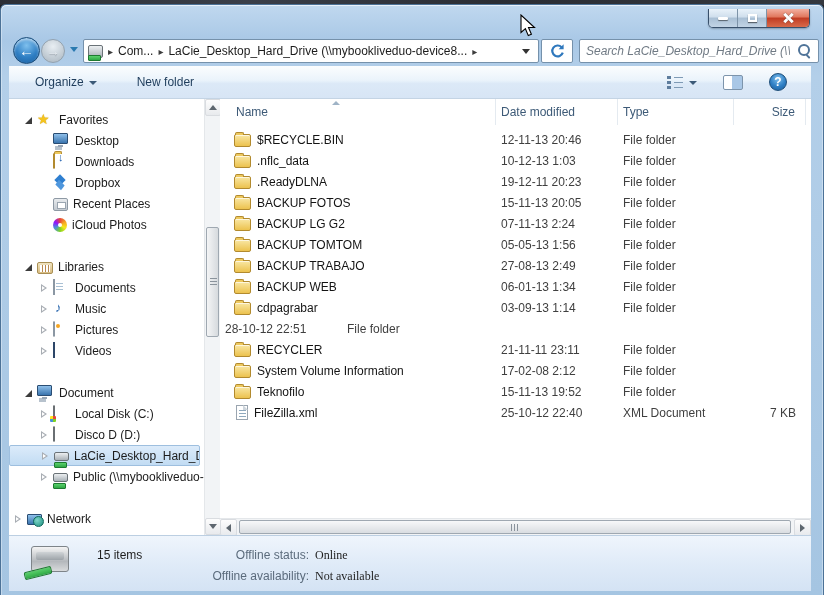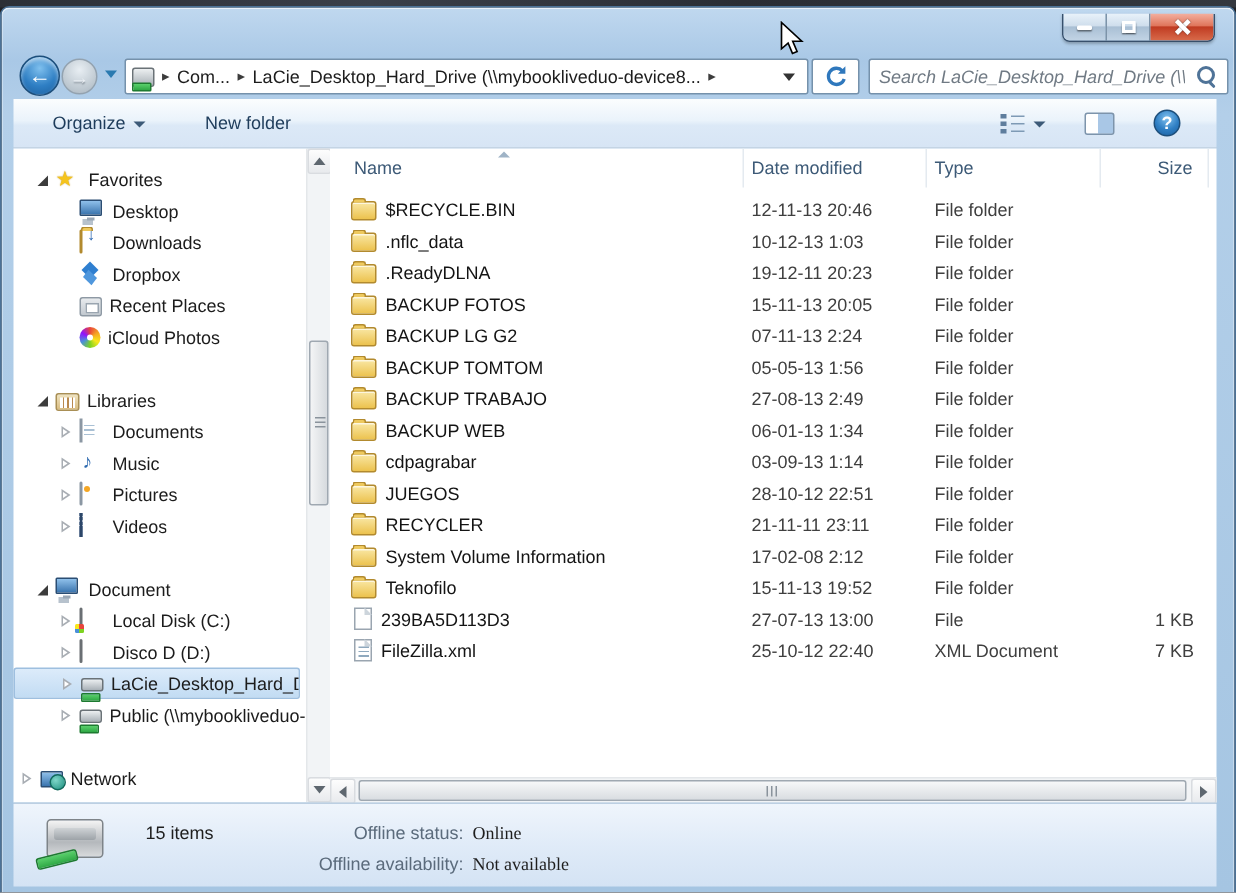--- a/index.html
+++ b/index.html
@@ -502,24 +502,20 @@
         <div class="row">
           <div class="c-name">
               <span class="fic i-folder"></span>
               <span class="fname">cdpagrabar</span>
             </div>
           <div class="c-date">03-09-13 1:14</div>
           <div class="c-type">File folder</div>
           <div class="c-size"></div>
         </div>
         <div class="row">
-          <div class="c-name">
-              <span class="fic i-folder"></span>
-              <span class="fname">JUEGOS</span>
-            </div>
           <div class="c-date">28-10-12 22:51</div>
           <div class="c-type">File folder</div>
           <div class="c-size"></div>
         </div>
         <div class="row">
           <div class="c-name">
               <span class="fic i-folder"></span>
               <span class="fname">RECYCLER</span>
             </div>
           <div class="c-date">21-11-11 23:11</div>
@@ -536,29 +532,20 @@
           <div class="c-size"></div>
         </div>
         <div class="row">
           <div class="c-name">
               <span class="fic i-folder"></span>
               <span class="fname">Teknofilo</span>
             </div>
           <div class="c-date">15-11-13 19:52</div>
           <div class="c-type">File folder</div>
           <div class="c-size"></div>
-        </div>
-        <div class="row">
-          <div class="c-name">
-              <span class="fic i-file"></span>
-              <span class="fname">239BA5D113D3</span>
-            </div>
-          <div class="c-date">27-07-13 13:00</div>
-          <div class="c-type">File</div>
-          <div class="c-size">1 KB</div>
         </div>
         <div class="row">
           <div class="c-name">
               <span class="fic i-xml"></span>
               <span class="fname">FileZilla.xml</span>
             </div>
           <div class="c-date">25-10-12 22:40</div>
           <div class="c-type">XML Document</div>
           <div class="c-size">7 KB</div>
         </div>

